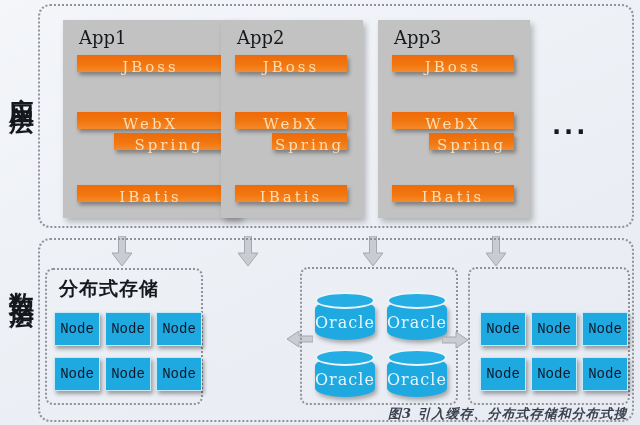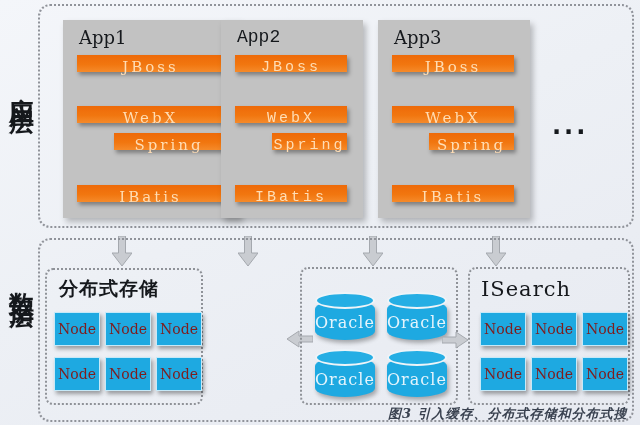--- a/index.html
+++ b/index.html
@@ -30,21 +30,21 @@
   }
   .app-title{
     position:absolute;left:16px;top:7px;font-size:18px;color:#15181c;
   }
   .comp-btn{
     position:absolute;left:14px;right:16px;height:17px;
     background:linear-gradient(180deg,#ee6a09 0%,#f1760f 55%,#f58a2a 100%);
     color:#ffddb4;text-align:center;line-height:25px;font-size:15px;
     letter-spacing:3px;box-shadow:2px 3px 4px rgba(0,0,0,.35);
   }
-  .b1{top:35px;} .b2{top:86px;} .b3{top:113px;margin-left:37px;} .b4{top:165px;}
+  .b1{top:35px;} .b2{top:92px;} .b3{top:113px;margin-left:37px;} .b4{top:165px;}
   .ellipsis{
     position:absolute;left:552px;top:112px;font-size:24px;font-weight:bold;
     letter-spacing:3px;color:#15181c;font-family:"DejaVu Sans","Liberation Sans",sans-serif;
   }
   
   .sub-box{
     position:absolute;border:2px dotted #8f9298;border-radius:8px;
     box-sizing:border-box;
   }
   .storage-box{left:45px;top:268px;width:158px;height:137px;}
@@ -54,22 +54,23 @@
   .sub-title{position:absolute;color:#15181c;}
   .storage-title{left:12px;top:6px;font-size:19px;font-weight:600;letter-spacing:1px;}
   .cache-title{left:8px;top:4px;font-size:20px;}
   .isearch-title{left:11px;top:8px;font-size:21px;letter-spacing:1px;}
   
   .node-grid{position:absolute;display:grid;grid-template-columns:repeat(3,46px);grid-auto-rows:34px;column-gap:5px;row-gap:11px;}
   .storage-grid{left:7px;top:42px;}
   .isearch-grid{left:10px;top:43px;}
   .node{
     background:#1ea9e1;border:1px solid rgba(255,255,255,.75);box-sizing:border-box;
-    color:#7f1d1d;font-size:14px;text-align:center;line-height:32px;
+    color:#0f172a;font-size:14px;text-align:center;line-height:32px;
     box-shadow:2px 3px 4px rgba(0,0,0,.35);
+    font-family:Liberation Mono, monospace;
   }
   
   .cache-stack{position:absolute;left:0;top:0;width:74px;height:137px;}
   .sheet{
     position:absolute;width:48px;height:50px;background:#1ea9e1;
     border:2px solid #f6fafc;border-radius:5px;box-sizing:border-box;
     box-shadow:2px 3px 4px rgba(0,0,0,.3);
   }
   .s3{left:21px;top:40px;} .s2{left:15px;top:46px;}
   .s1{left:9px;top:52px;color:#dcf1fb;font-size:13px;text-align:center;line-height:46px;letter-spacing:1px;border-radius:5px 5px 8px 12px;}
@@ -104,21 +105,21 @@
   <div class="layer-box app-layer-box"></div>
 
   <div class="app-card" style="left:63px;width:149px;padding-left:28px;">
     <div class="app-title">App1</div>
     <div class="comp-btn b1">JBoss</div>
     <div class="comp-btn b2">WebX</div>
     <div class="comp-btn b3">Spring</div>
     <div class="comp-btn b4">IBatis</div>
   </div>
 
-  <div class="app-card" style="left:221px;width:142px;font-family:Liberation Mono, monospace;">
+  <div class="app-card" style="left:221px;width:142px;">
     <div class="app-title">App2</div>
     <div class="comp-btn b1">JBoss</div>
     <div class="comp-btn b2">WebX</div>
     <div class="comp-btn b3">Spring</div>
     <div class="comp-btn b4">IBatis</div>
   </div>
 
   <div class="app-card" style="left:378px;width:152px;">
     <div class="app-title">App3</div>
     <div class="comp-btn b1">JBoss</div>
@@ -183,21 +184,20 @@
       <div class="cyl-top"></div>
       <div class="cyl-label">Oracle</div>
     </div>
   </div>
 
   <svg class="arrow" style="left:442px;top:331px;" width="26" height="18" viewBox="0 0 26 18">
     <path d="M0 6 L14 6 L14 1 L26 9 L14 17 L14 12 L0 12 Z" fill="#c9ccd1" stroke="#a4a8ae" stroke-width="1"></path>
   </svg>
 
   <div class="sub-box isearch-box">
-    <div class="sub-title isearch-title">ISearch</div>
     <div class="node-grid isearch-grid">
       <div class="node">Node</div>
       <div class="node">Node</div>
       <div class="node">Node</div>
       <div class="node">Node</div>
       <div class="node">Node</div>
       <div class="node">Node</div>
     </div>
   </div>
 

